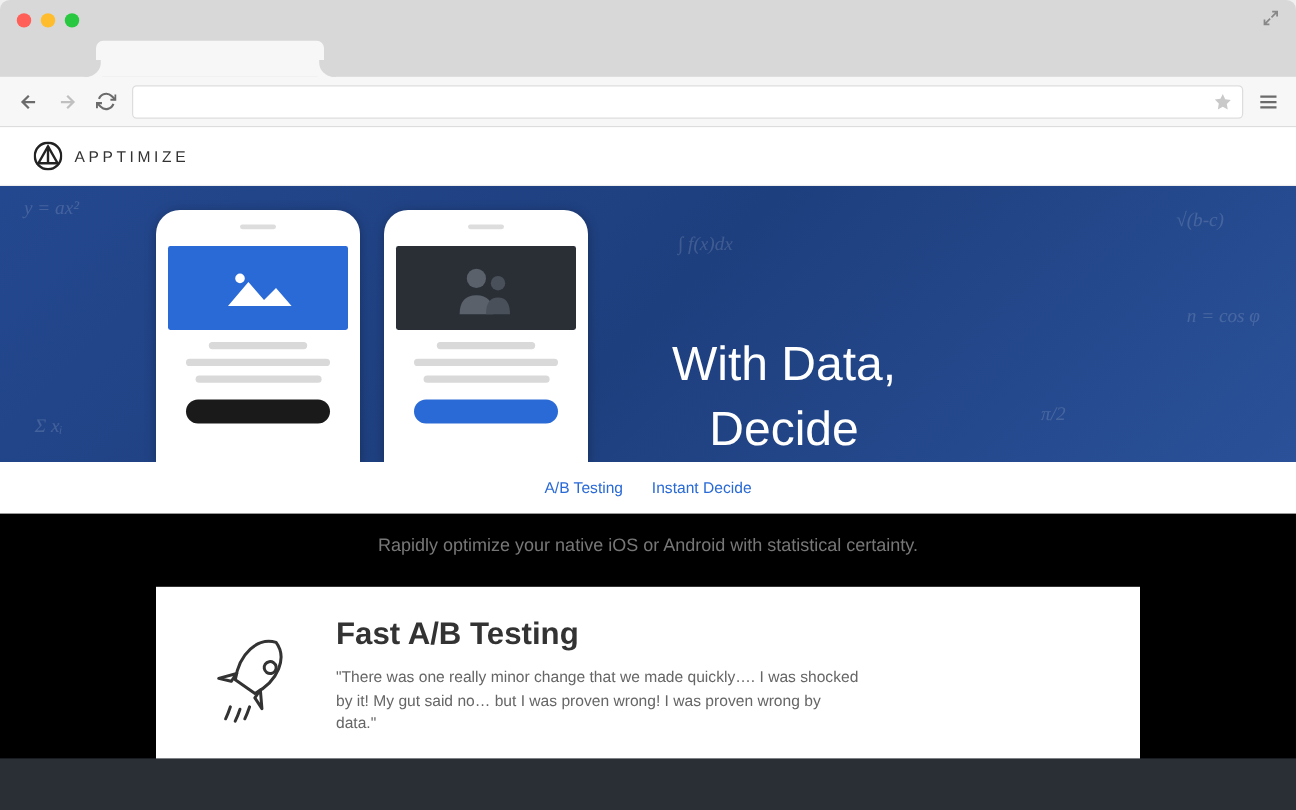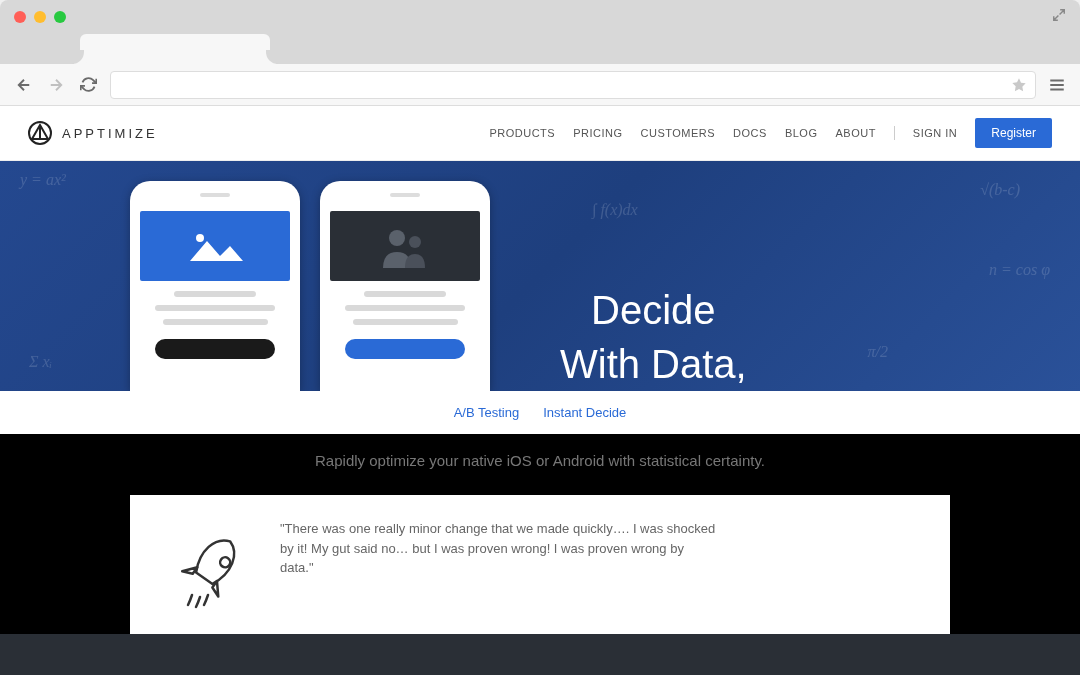--- a/index.html
+++ b/index.html
@@ -133,37 +133,26 @@
     <div class="brand">
       <span class="brand-logo">
         <svg width="24" height="24" viewBox="0 0 24 24" fill="none" stroke="#222" stroke-width="2">
             <circle cx="12" cy="12" r="11"></circle>
             <path d="M12 4 L20 18 L4 18 Z" fill="none"></path>
             <path d="M12 4 L12 18"></path>
           </svg>
       </span>
       <span class="brand-name">APPTIMIZE</span>
     </div>
-    <div class="site-nav">
-      <a href="#">PRODUCTS</a>
-      <a href="#">PRICING</a>
-      <a href="#">CUSTOMERS</a>
-      <a href="#">DOCS</a>
-      <a href="#">BLOG</a>
-      <a href="#">ABOUT</a>
-      <div class="divider"></div>
-      <a href="#">SIGN IN</a>
-      <button class="register-btn">Register</button>
-    </div>
   </div>
 
   <div class="hero">
     <div class="hero-formulas">
       <span style="top:10px;left:20px">y = ax²</span>
-      <span style="top:40px;left:592px">∫ f(x)dx</span>
+      <span style="top:40px;left:565px">∫ f(x)dx</span>
       <span style="top:100px;right:30px">n = cos φ</span>
       <span style="bottom:20px;left:29px">Σ xᵢ</span>
       <span style="top:20px;right:60px">√(b-c)</span>
       <span style="bottom:30px;right:192px">π/2</span>
     </div>
     <div class="phones">
       <div class="phone">
         <div class="phone-speaker"></div>
         <div class="screen">
           <div class="thumb blue">
@@ -194,22 +183,22 @@
           <div class="lines">
               <div class="line w60"></div>
               <div class="line w80"></div>
               <div class="line w70"></div>
             </div>
           <div class="cta-pill blue"></div>
         </div>
       </div>
     </div>
     <div class="hero-text">
+      <div class="l1">With Data,</div>
       <div class="l1">Decide</div>
-      <div class="l1">With Data,</div>
     </div>
   </div>
 
   <div class="subnav">
     <a href="#">A/B Testing</a>
     <a href="#">Instant Decide</a>
   </div>
 
   <div class="gray-section">
     <p class="tagline">Rapidly optimize your native iOS or Android with statistical certainty.</p>
@@ -217,20 +206,21 @@
       <div class="rocket">
         <svg width="80" height="90" viewBox="0 0 80 90" fill="none" stroke="#333" stroke-width="2.5" stroke-linecap="round" stroke-linejoin="round">
           <path d="M40 10 C55 15 60 35 50 55 L30 55 C20 35 25 15 40 10 Z" transform="rotate(35 40 45)"></path>
           <circle cx="48" cy="30" r="5" transform="rotate(35 40 45)"></circle>
           <path d="M28 50 L18 62 L28 58 Z" transform="rotate(35 40 45)"></path>
           <path d="M52 50 L62 62 L52 58 Z" transform="rotate(35 40 45)"></path>
           <path d="M22 70 Q20 76 18 80 M30 72 Q28 78 26 82 M38 70 Q36 76 34 80"></path>
         </svg>
       </div>
       <div class="feature-body">
+        <h2>Fast A/B Testing</h2>
         <p>"There was one really minor change that we made quickly…. I was shocked by it! My gut said no… but I was proven wrong! I was proven wrong by data."</p>
       </div>
     </div>
   </div>
 
   <div class="dark-section">
     
   </div>
 
 </div>

